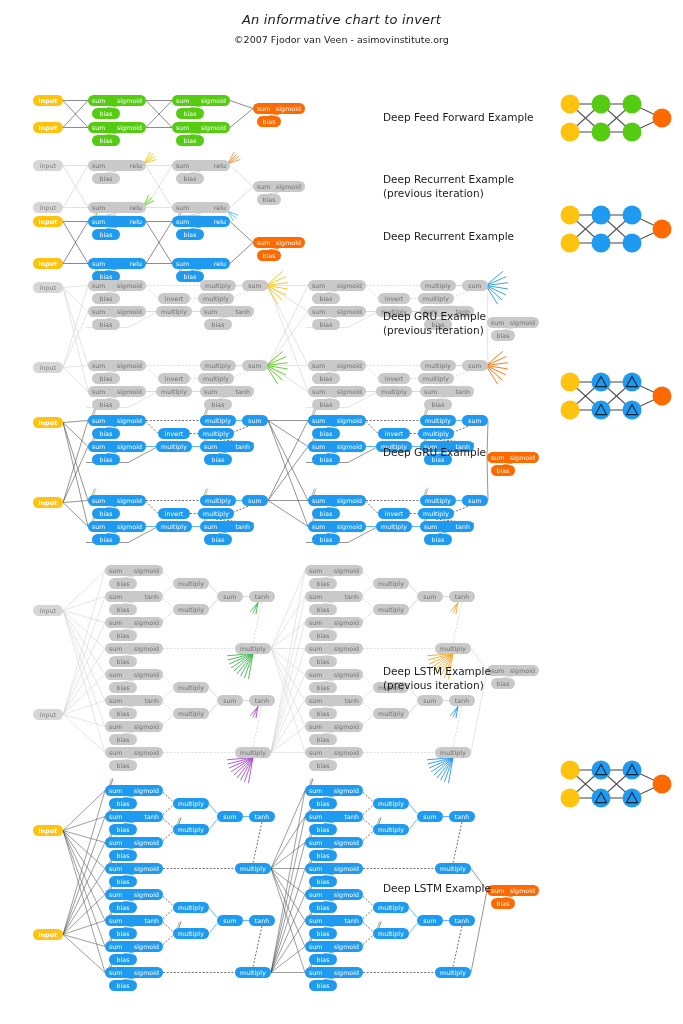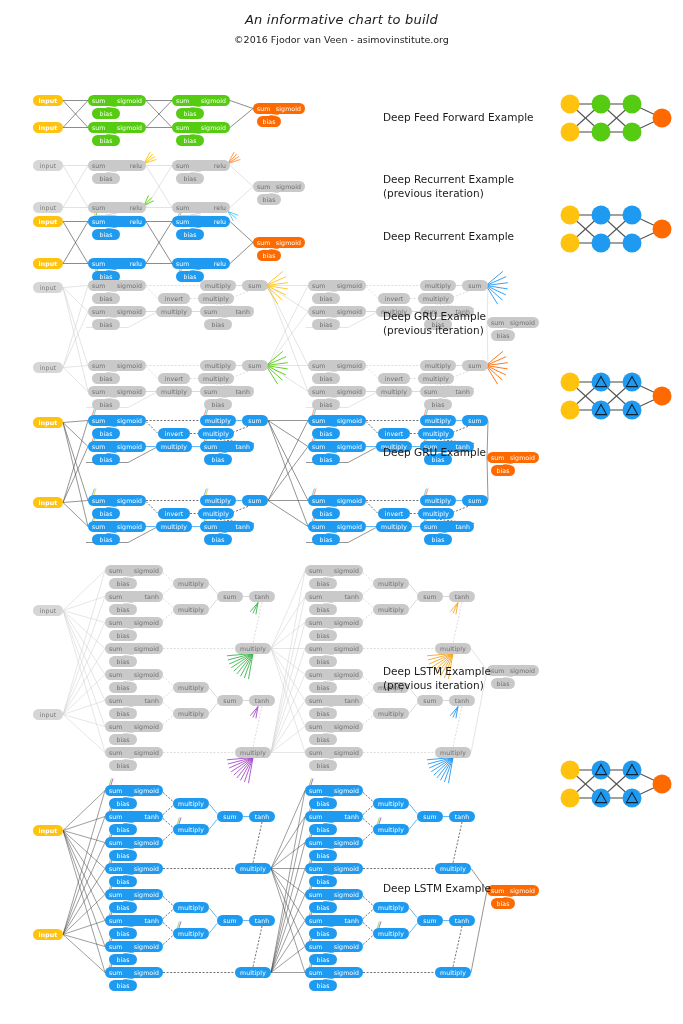--- a/index.html
+++ b/index.html
@@ -42,22 +42,22 @@
   .legend-label{position:absolute;font-size:10.5px;color:#1a1a1a;line-height:14px;}
   .legend-net{position:absolute;}
   .legend-net svg{display:block;overflow:visible;}
 </style>
 </head>
 <body>
 
 <div id="root">
 
   <div class="hdr">
-    <div class="hdr-sub">An informative chart to build</div>
-    <div class="hdr-credit">©2016 Fjodor van Veen - asimovinstitute.org</div>
+    <div class="hdr-sub">An informative chart to invert</div>
+    <div class="hdr-credit">©2007 Fjodor van Veen - asimovinstitute.org</div>
   </div>
 
   <svg class="wires" id="wire-layer" viewBox="0 0 683 1024">
       <line x1="117" y1="106" x2="106" y2="108" stroke="#55cc11" stroke-width="0.8"></line>
       <line x1="117" y1="133" x2="106" y2="135" stroke="#55cc11" stroke-width="0.8"></line>
       <line x1="201" y1="106" x2="190" y2="108" stroke="#55cc11" stroke-width="0.8"></line>
       <line x1="201" y1="133" x2="190" y2="135" stroke="#55cc11" stroke-width="0.8"></line>
       <line x1="279" y1="114" x2="269" y2="116" stroke="#ff6a00" stroke-width="0.8"></line>
       <line x1="63" y1="100.5" x2="88" y2="100.5" stroke="#4d4d4d" stroke-width="0.65"></line>
       <line x1="63" y1="100.5" x2="88" y2="127.5" stroke="#4d4d4d" stroke-width="0.65"></line>

